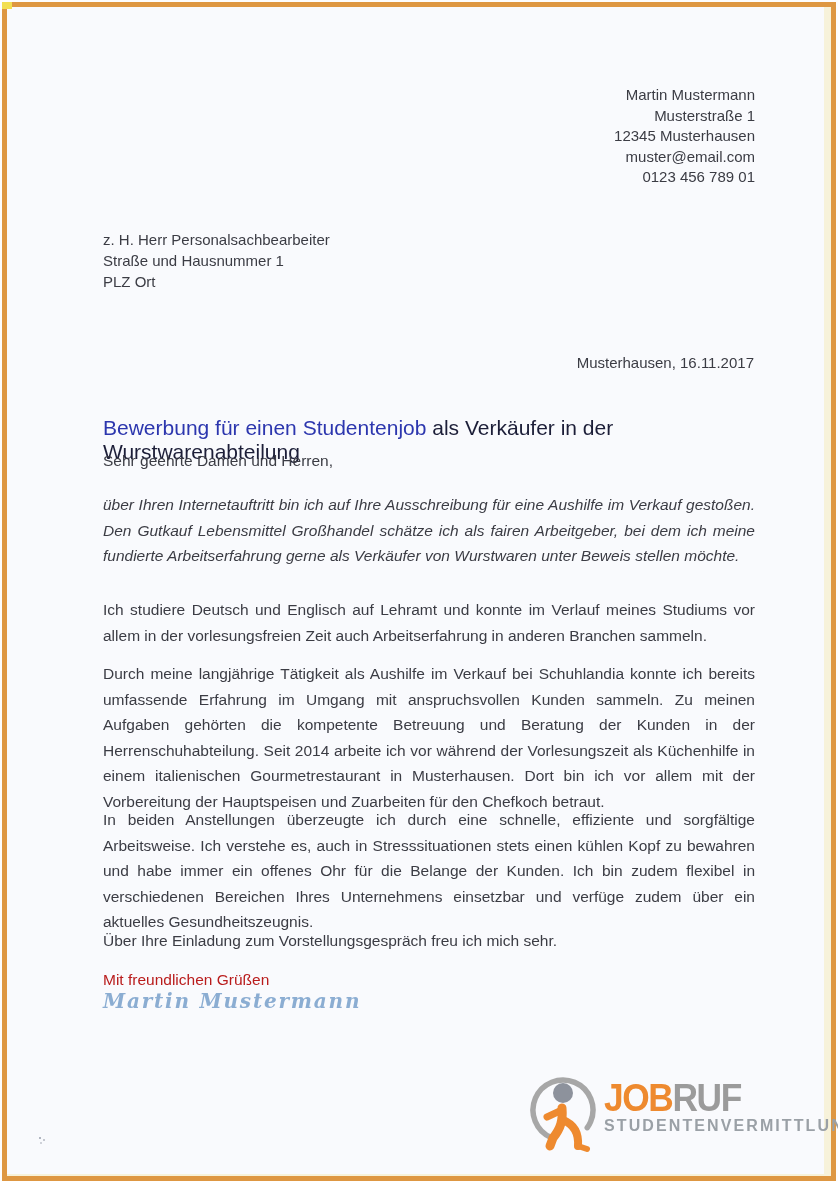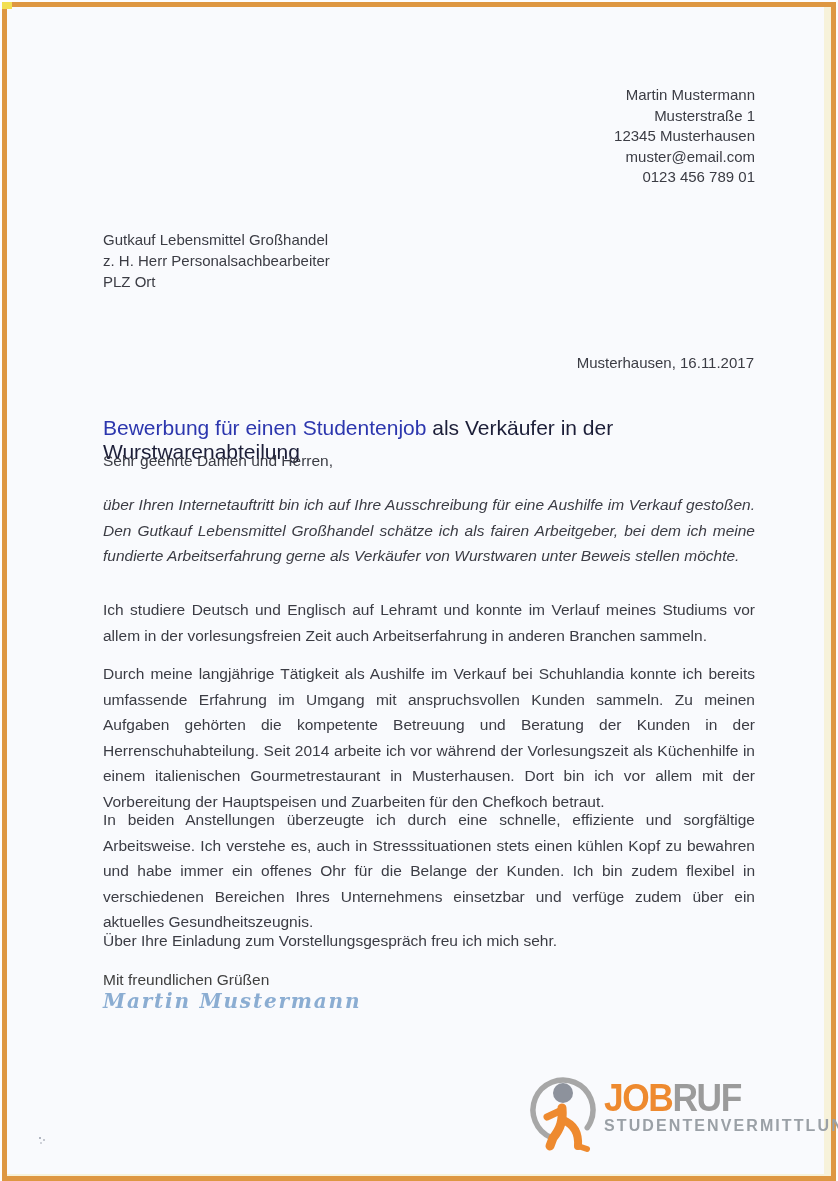--- a/index.html
+++ b/index.html
@@ -29,21 +29,21 @@
   }
   .subject .hl { color:#2c36ae; }
   .salutation { top:452px; left:103px; font-size:15.5px; color:#3b3c44; }
   .para {
     left:103px; width:652px; margin:0;
     font-size:15.5px; line-height:25.6px; color:#3b3c44;
     text-align:justify; text-align-last:left;
   }
   .p1 { top:492px;font-style:italic; } .p2 { top:597px; } .p3 { top:661px; }
   .p4 { top:807px; } .p5 { top:928px; text-align:left; }
-  .closing { top:971px; left:103px; font-size:15.5px; color:#404040; }
+  .closing { top:971px; left:103px; font-size:15.5px; color:#b91c1c; }
   .signature {
     top:989px; left:103px;
     font-family:"DejaVu Serif", serif; font-style:italic; font-weight:bold;
     font-size:20px; letter-spacing:1.8px; color:#8badd2;
   }
   .artifact-mark {
     top:1137px; left:39px; width:2px; height:2px; background:#9aa0ad;
     box-shadow:4px 2px 0 #b4b8c2, 1px 5px 0 #c2c5cd; opacity:.75;
   }
   .logo { top:1072px; left:523px; width:236px; height:82px; }
@@ -68,22 +68,22 @@
 
 <div class="abs txt sender">
   <div>Martin Mustermann</div>
   <div>Musterstraße 1</div>
   <div>12345 Musterhausen</div>
   <div>muster@email.com</div>
   <div>0123 456 789 01</div>
 </div>
 
 <div class="abs txt recipient">
-  <div>Gutkauf Lebensmittel Großhandel</div>
   <div>z. H. Herr Personalsachbearbeiter</div>
+  <div>Straße und Hausnummer 1</div>
   <div>PLZ Ort</div>
 </div>
 
 <div class="abs txt date-line">Musterhausen, 16.11.2017</div>
 
 <div class="abs subject"><span class="hl">Bewerbung für einen Studentenjob</span><span> als Verkäufer in der Wurstwarenabteilung</span></div>
 
 <div class="abs salutation">Sehr geehrte Damen und Herren,</div>
 
 <p class="abs para p1">über Ihren Internetauftritt bin ich auf Ihre Ausschreibung für eine Aushilfe im Verkauf gestoßen. Den Gutkauf Lebensmittel Großhandel schätze ich als fairen Arbeitgeber, bei dem ich meine fundierte Arbeitserfahrung gerne als Verkäufer von Wurstwaren unter Beweis stellen möchte.</p>

